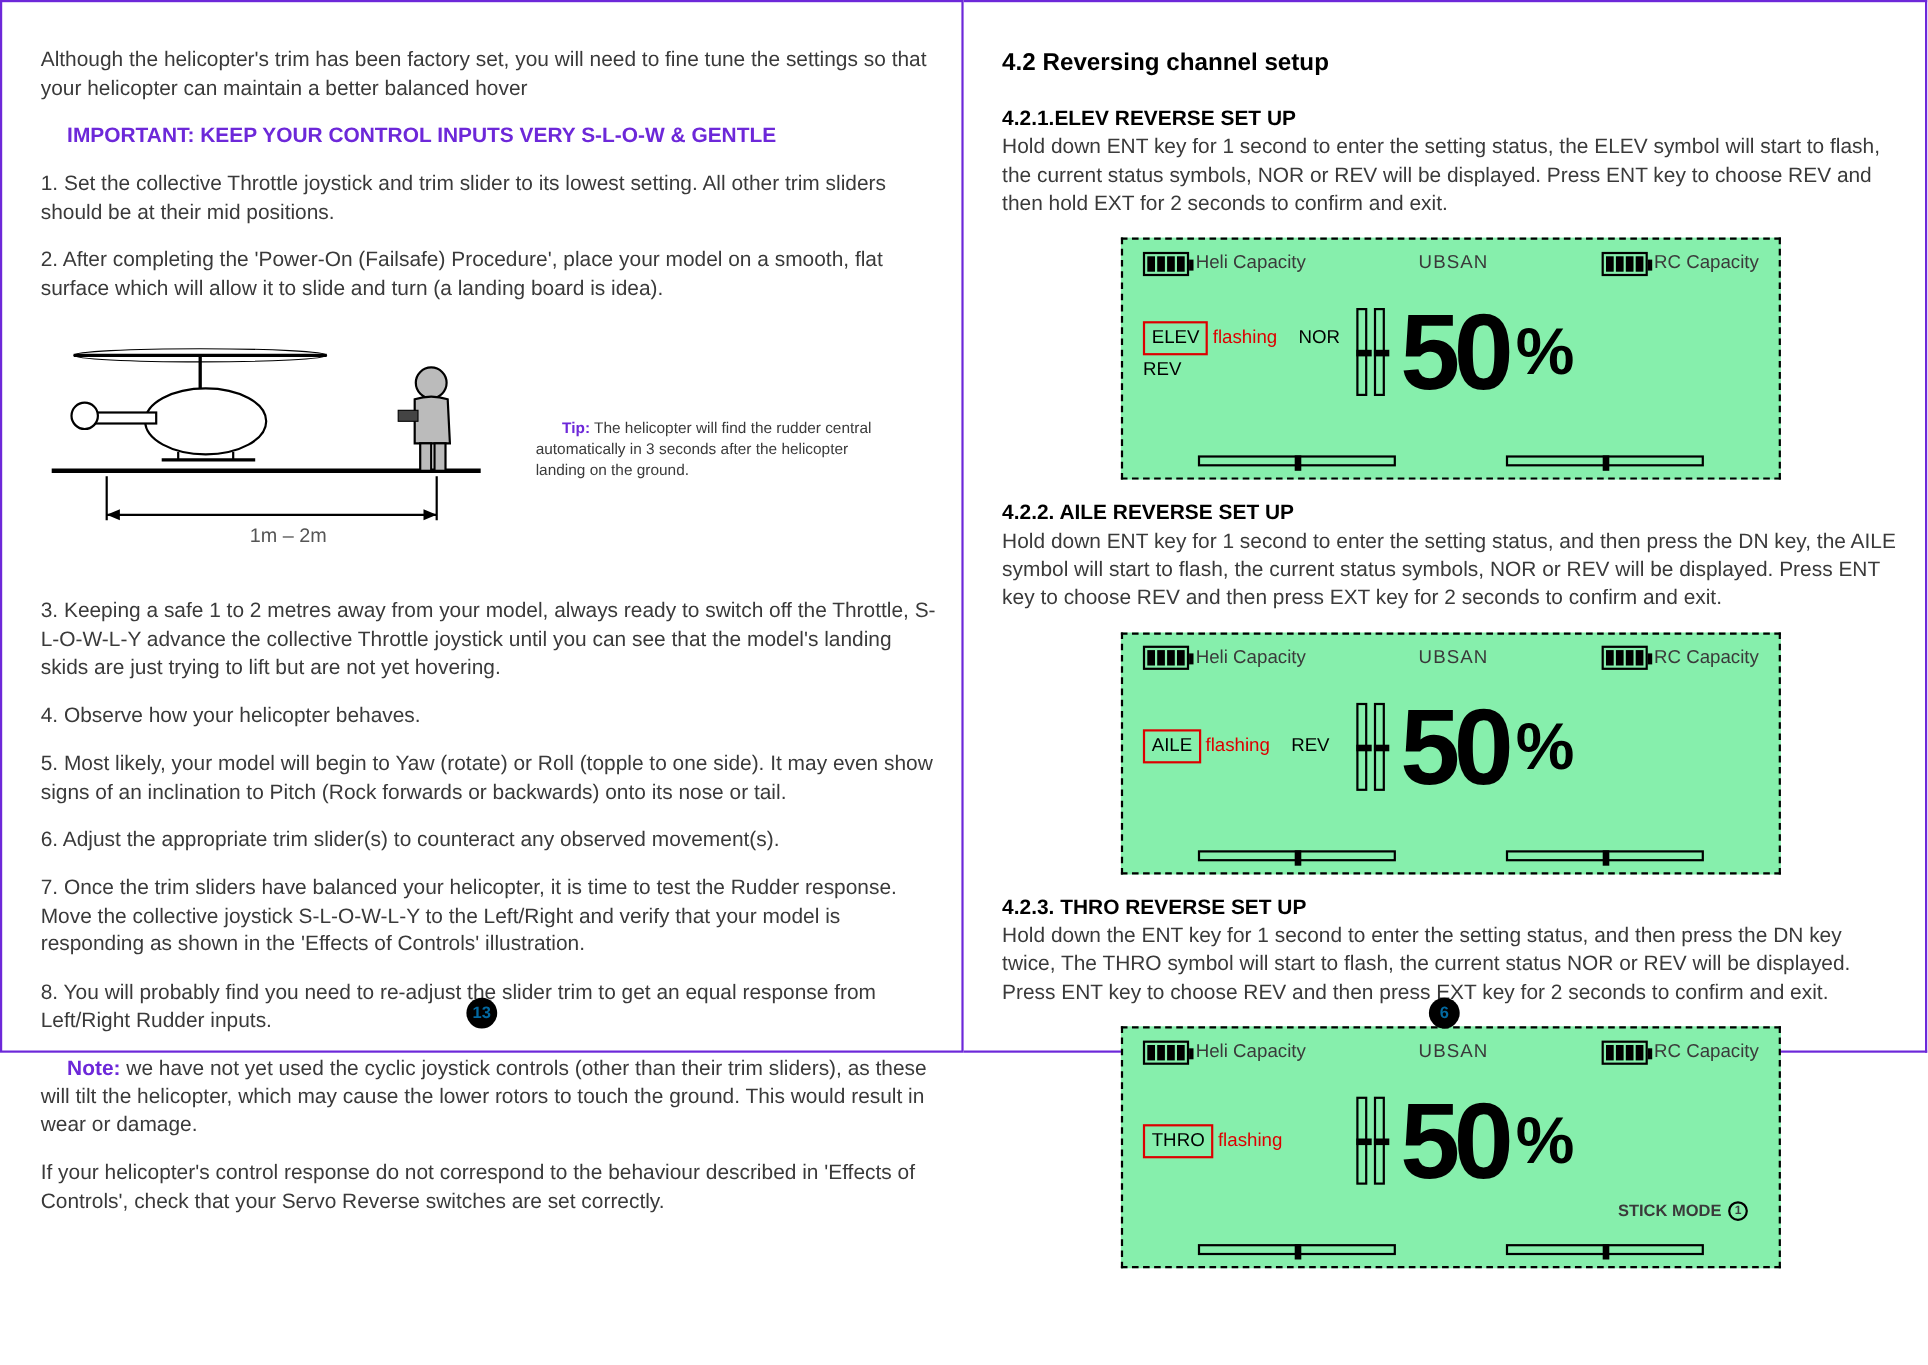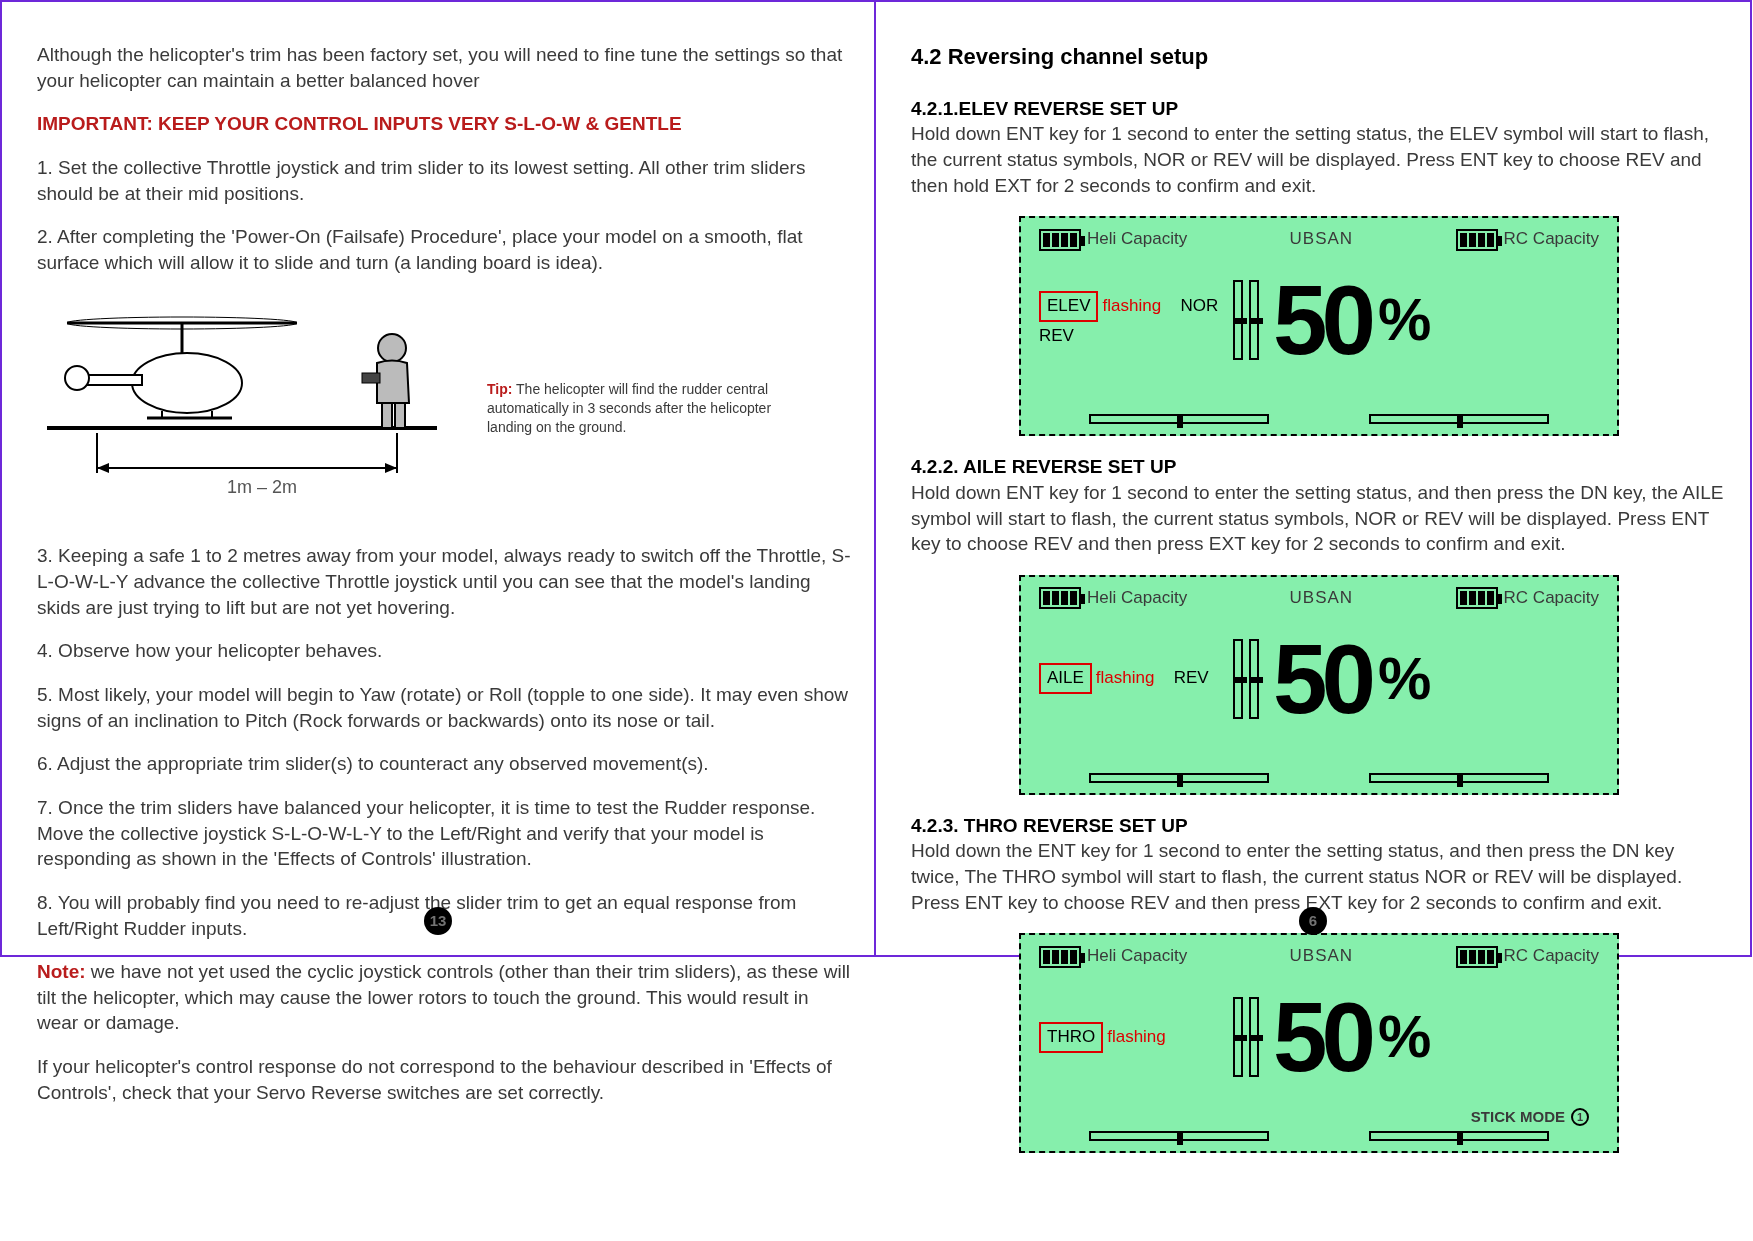--- a/index.html
+++ b/index.html
@@ -16,42 +16,42 @@
     height: 957px;
     border: 2px solid #6d28d9;
     padding: 40px 23px 30px 35px;
     position: relative;
     font-size: 19px;
     line-height: 1.35;
     color: #3a3a3a;
   }
   .page-right { border-left: none; }
   .para { margin-bottom: 18px; }
-  .bold { font-weight: bold; color: #b91c1c; }
+  .bold { font-weight: bold; color: #6d28d9; margin-left: 24px; }
   .figure-row {
     display: flex;
     align-items: center;
     gap: 20px;
     margin: 10px 0 20px 0;
   }
   .figure-box {
     width: 430px;
     height: 230px;
     position: relative;
   }
   .tip-text { width: 330px; font-size: 14px; }
   .page-num {
     position: absolute;
     bottom: 20px;
     left: 50%;
     transform: translateX(-50%);
     width: 28px; height: 28px;
     border-radius: 50%;
     background: #000;
-    color: #737373;
+    color: #0369a1;
     font-weight: bold;
     font-size: 15px;
     display: flex;
     align-items: center;
     justify-content: center;
   }
   .section-heading {
     font-weight: bold;
     font-size: 22px;
     color: #000;
@@ -129,21 +129,21 @@
     line-height:1;
   }
   .pct { font-size: 60px; font-weight:900; margin-left:8px;}
   .lcd-bottom {
     display:flex; justify-content:space-around;
     position:absolute; bottom:10px; left:18px; right:18px;
   }
   .hbar { width:180px; height:10px; border:2px solid #000; position:relative;}
   .hbar::after{content:"";position:absolute;top:-2px;height:14px;width:6px;background:#000;left:86px;}
   .stick-mode {
-    position:absolute; bottom:24px; right:28px;
+    position:absolute; bottom:40px; right:28px;
     font-size:15px; font-weight:bold; display:flex; align-items:center; gap:6px;
   }
   .mode-circle{ width:18px;height:18px;border:2px solid #000;border-radius:50%;display:flex;align-items:center;justify-content:center;font-size:11px;}
   
   .heli-svg { width:100%; height:100%; }
 </style>
 </head>
 <body>
 
 <div class="page">

